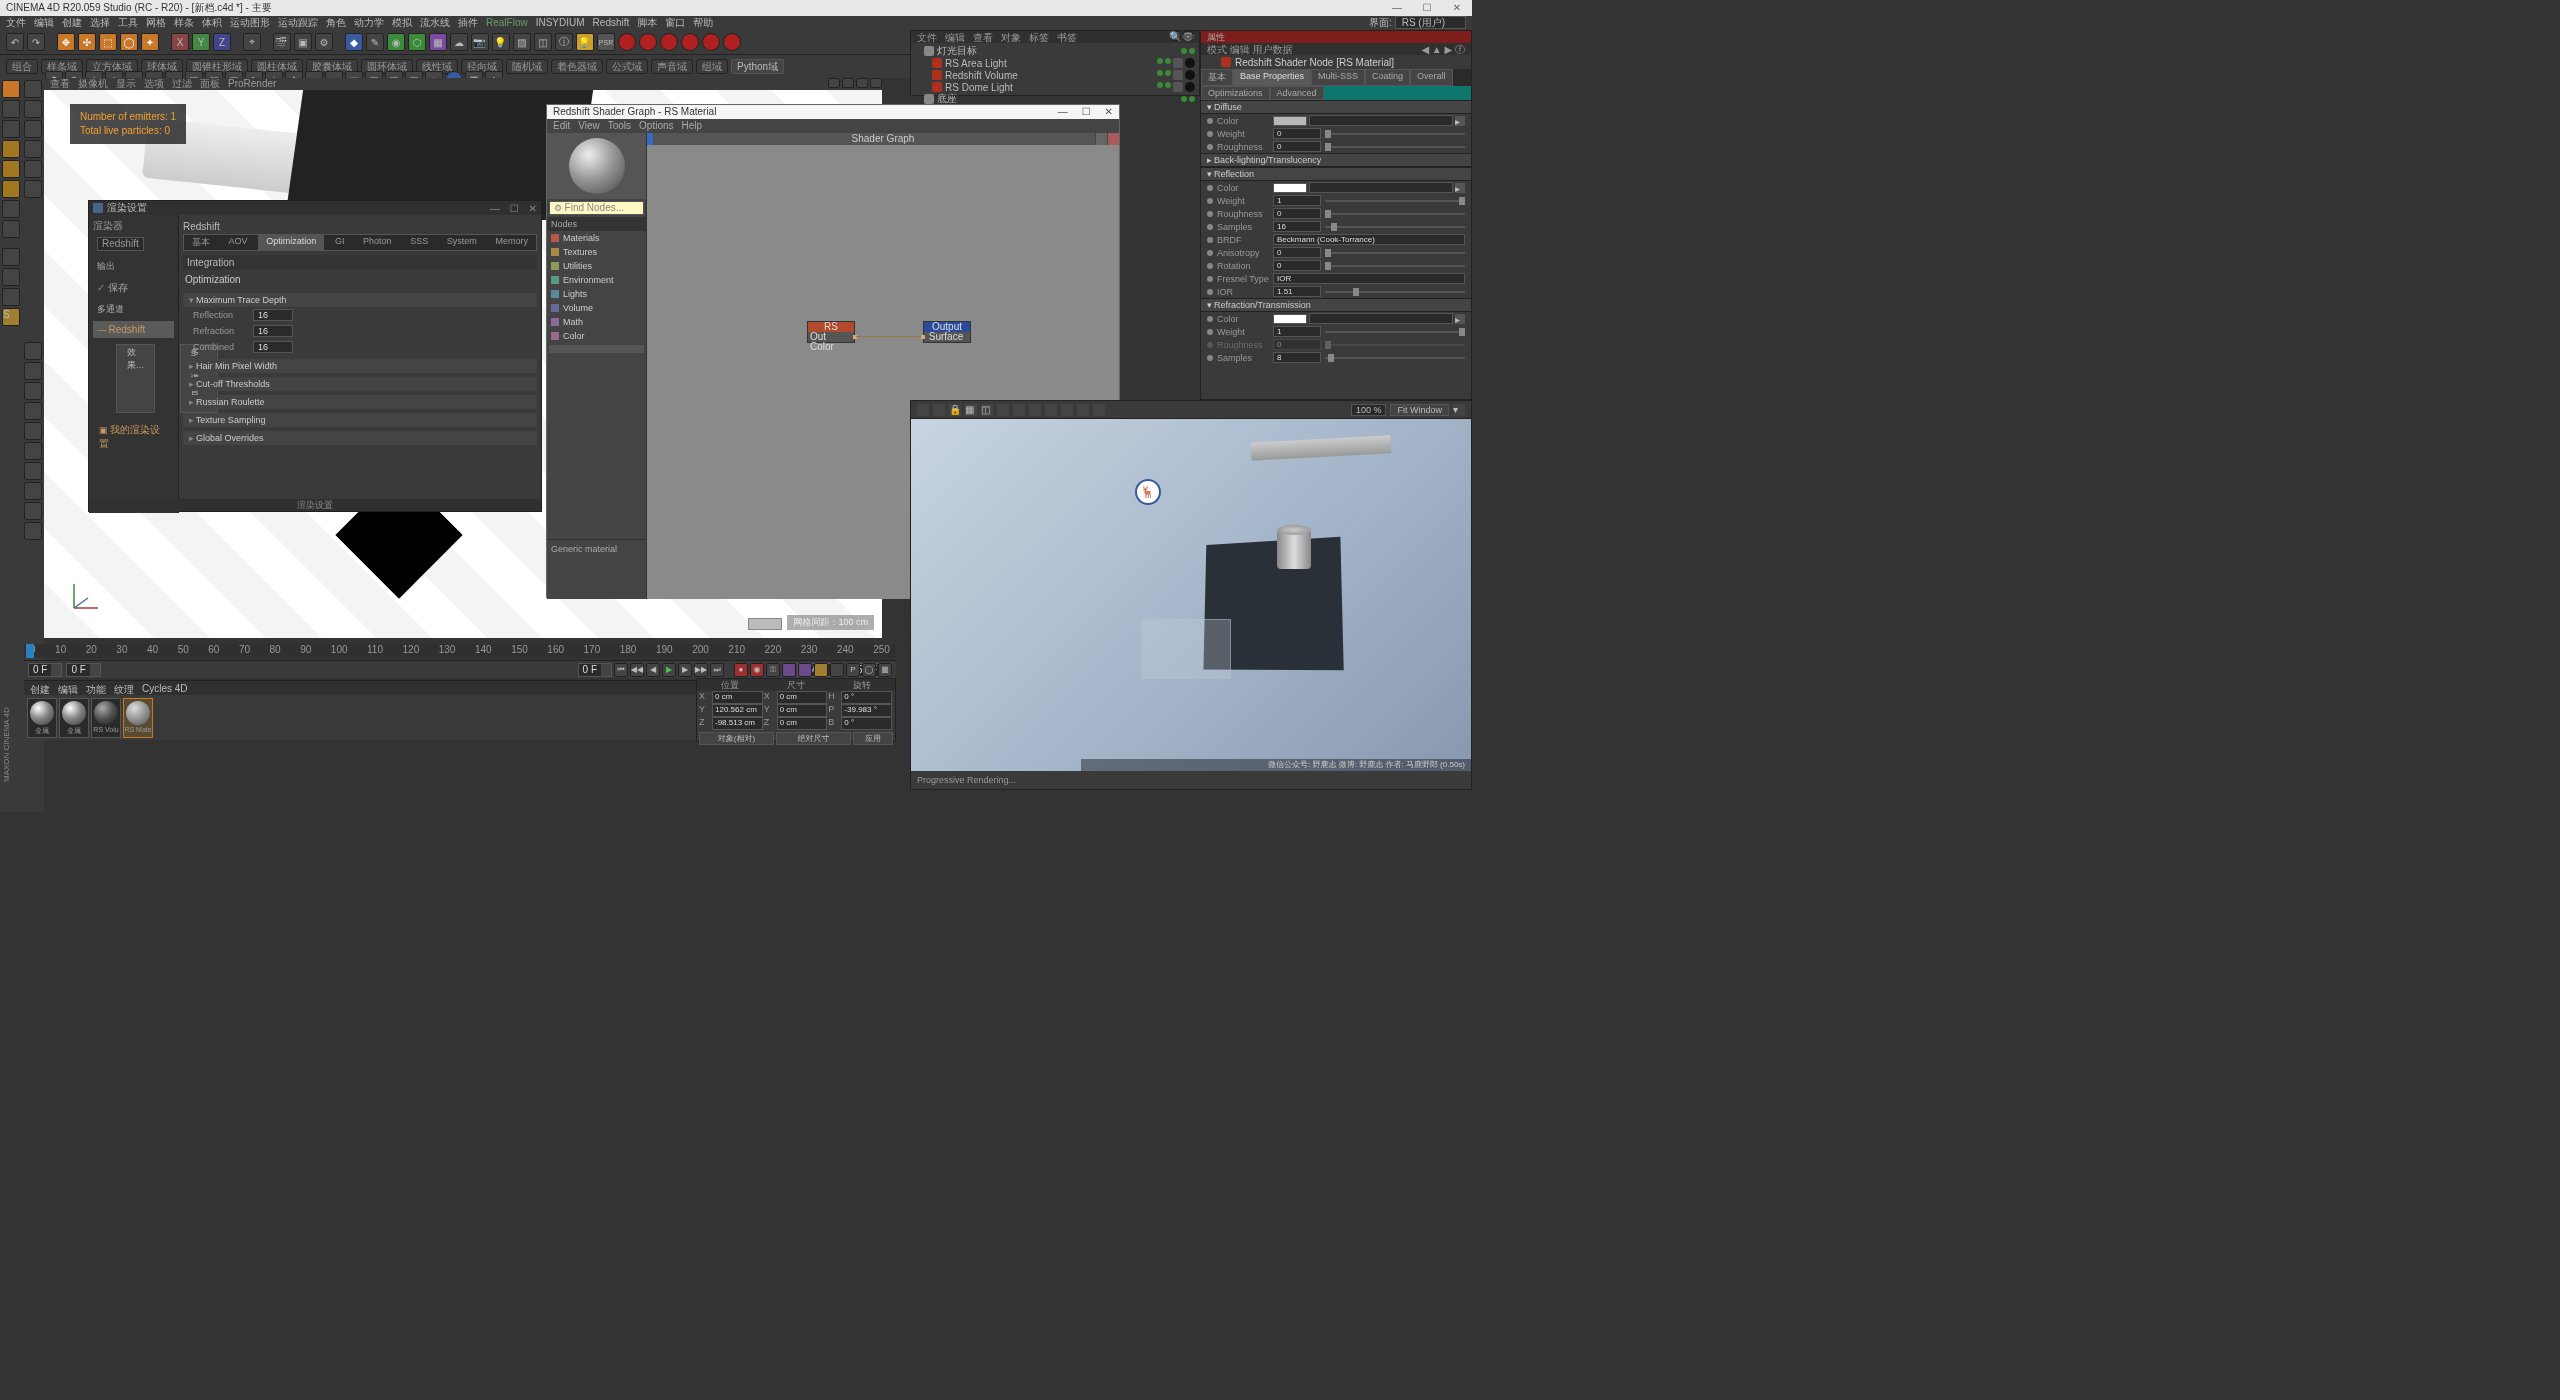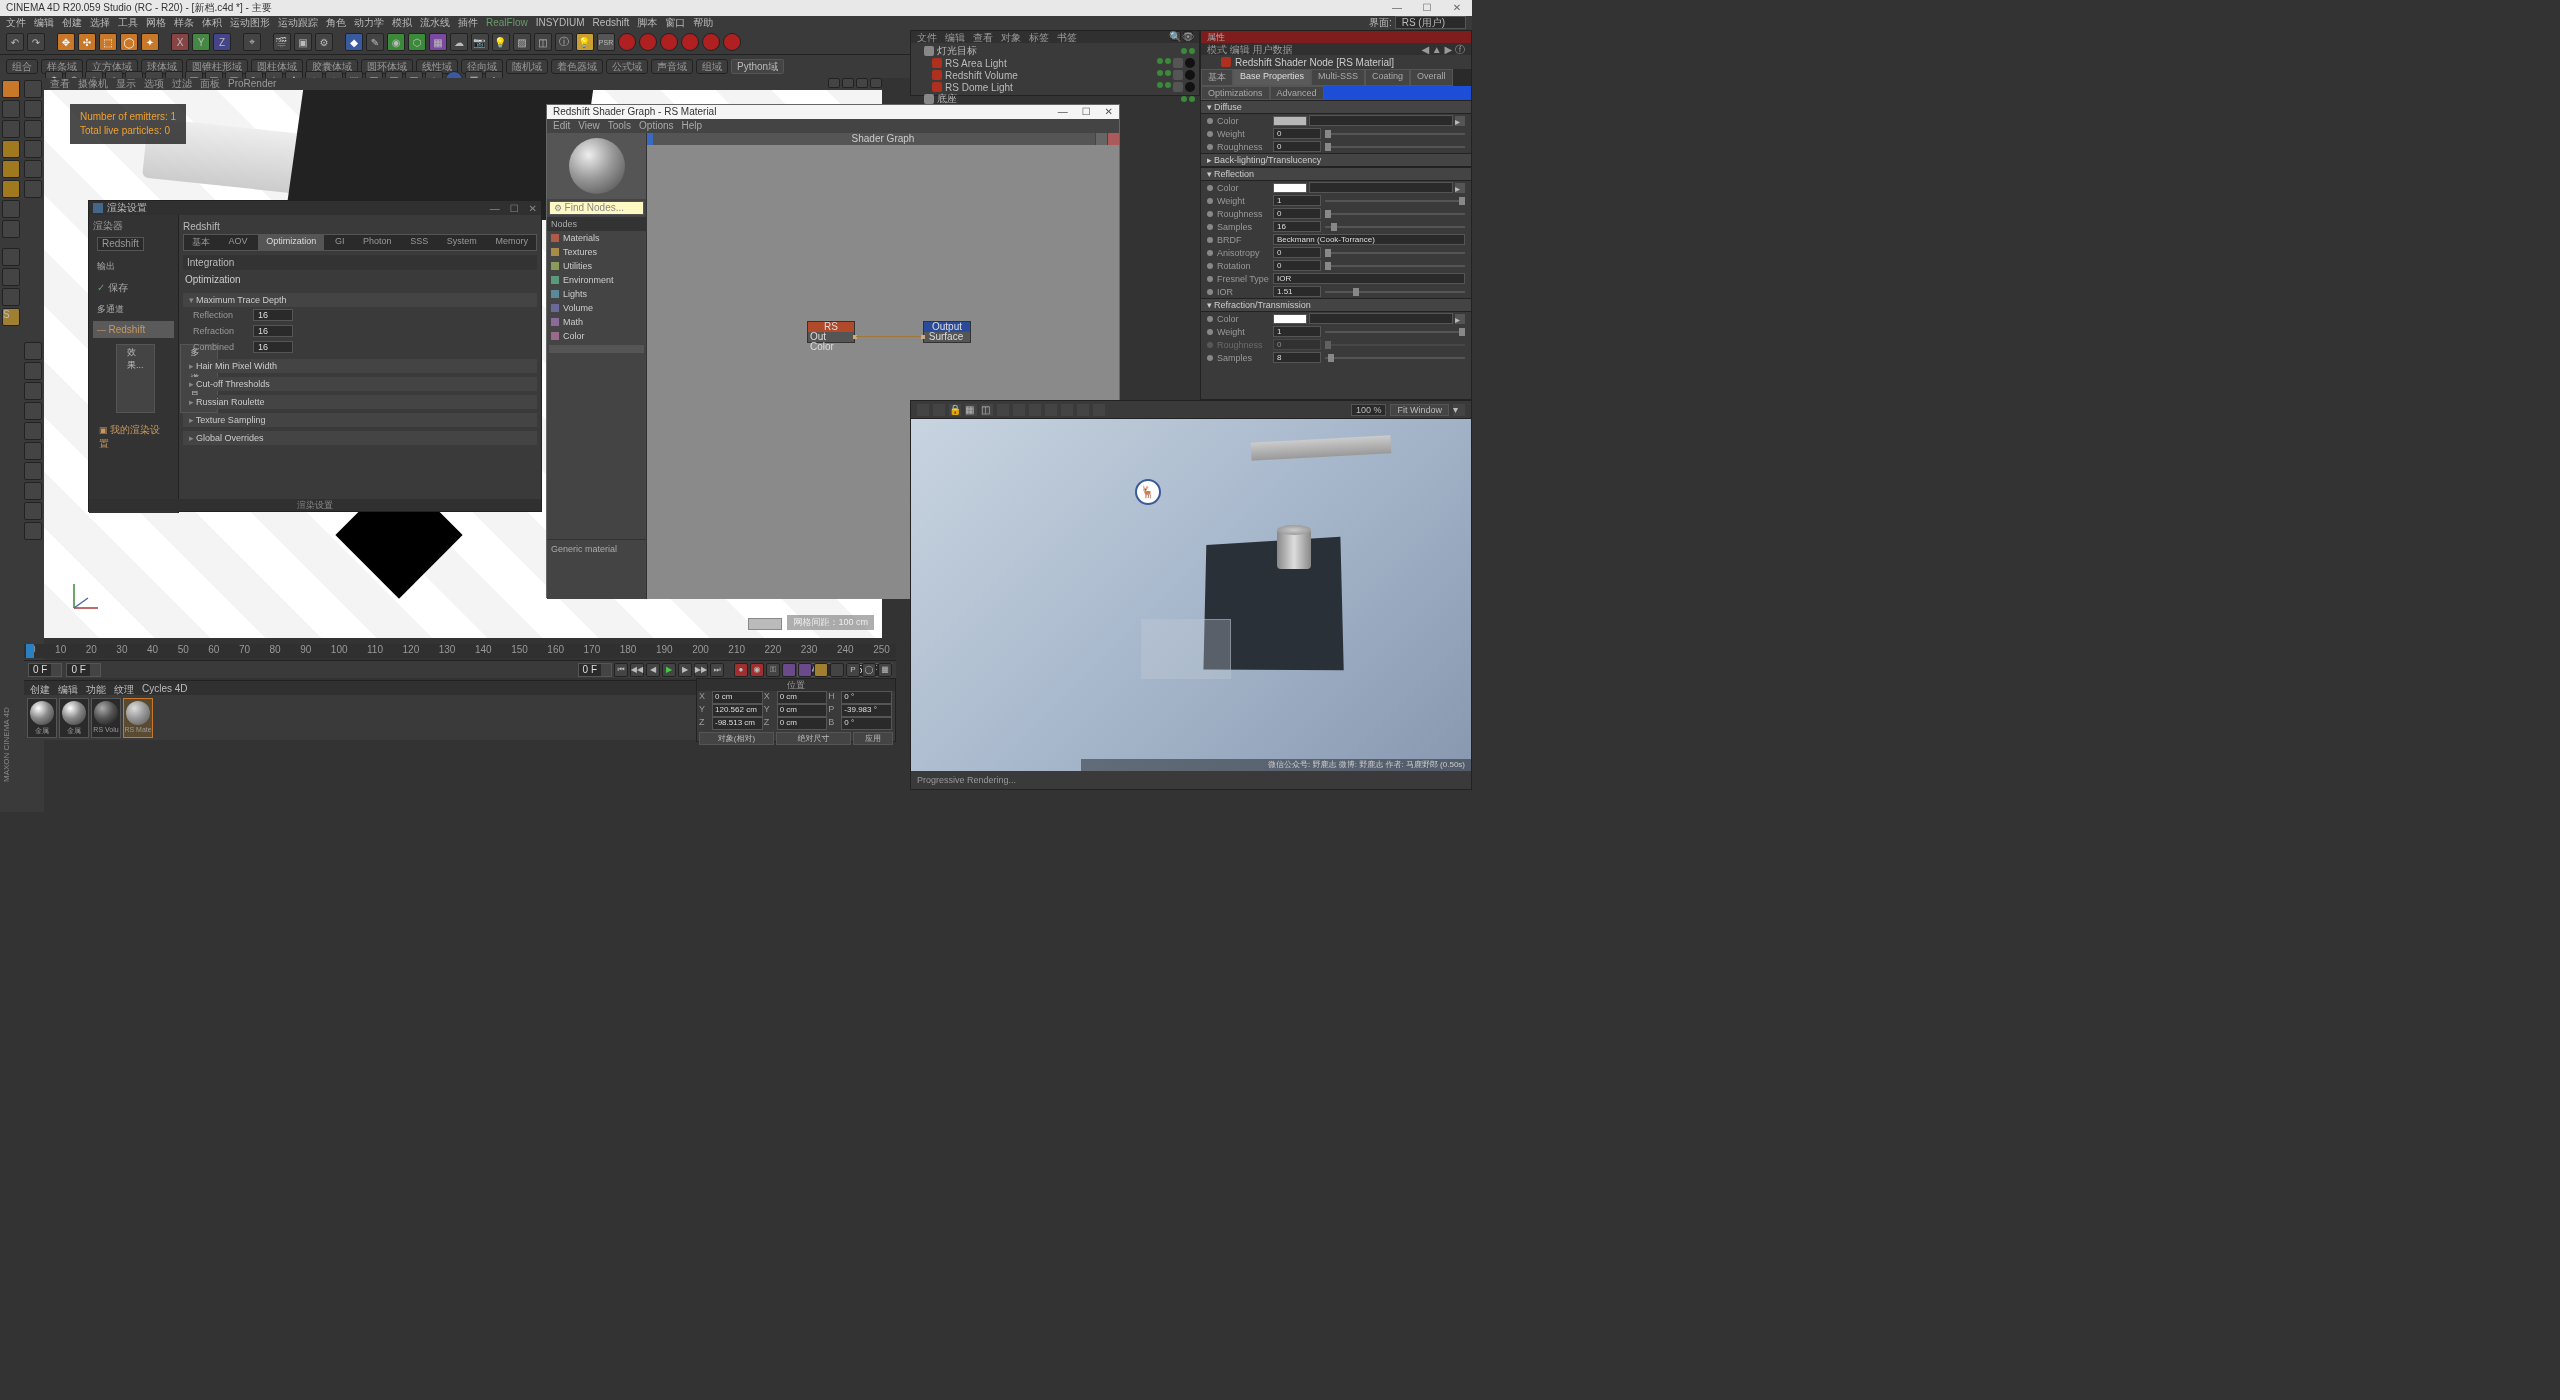--- a/index.html
+++ b/index.html
@@ -77,21 +77,21 @@
 .matBall { width:24px; height:24px; border-radius:50%; background:radial-gradient(circle at 35% 30%, #fff, #888 45%, #333); margin-top:2px;}
 .matBall.dark { background:radial-gradient(circle at 35% 30%, #aaa, #555 45%, #111);}
 .matBall.grey { background:radial-gradient(circle at 35% 30%, #ddd, #999 45%, #555);}
 .matSlot.sel { border:1px solid #c87828; background:#5a4a30;}
 .matSlot .lbl { font-size:7px; color:#999; margin-top:1px;}
 
 .leftBrand { position:absolute; left:2px; bottom:2px; top:680px; width:20px; background:#3a3a3a; color:#888; writing-mode:vertical-rl; transform:rotate(180deg); font-size:8px; text-align:center;}
 
 
 .coordPanel { position:absolute; top:678px; left:696px; width:200px; height:64px; background:#3a3a3a; border:1px solid #222; }
-.coordHdr { display:flex; height:12px; background:#303030;flex-direction:column;}
+.coordHdr { display:flex; height:12px; background:#303030;}
 .coordHdr div { flex:1; text-align:center; color:#999; font-size:9px;}
 .coordRow { display:flex; height:13px; padding:0 2px;}
 .coordRow .lab { width:12px; color:#999; font-size:9px;}
 .coordRow .val { flex:1; background:#2a2a2a; border:1px solid #555; margin:0 1px; color:#ddd; font-size:8px; padding-left:2px;}
 .coordBtm { display:flex; padding:1px 2px; gap:2px; margin-top:1px;}
 .coordBtm .dd { flex:1; background:#444; border:1px solid #555; font-size:8px; text-align:center;}
 .coordBtm .apply { width:40px; background:#444; border:1px solid #555; font-size:8px; text-align:center;}
 
 
 .rsWin { position:absolute; top:200px; left:88px; width:454px; height:312px; background:#3a3a3a; border:1px solid #222; }
@@ -166,21 +166,21 @@
 
 
 .attrPanel { position:absolute; top:30px; right:0; width:272px; height:370px; background:#3a3a3a; border:1px solid #222;}
 .attrMenu { height:12px; background:#7f1d1d; padding:0 6px; color:#aaa; font-size:9px;}
 .attrTitleBar { height:12px; background:#303030; display:flex; gap:6px; padding:0 6px; color:#999; font-size:9px;}
 .attrNodeTitle { height:14px; padding:2px 20px; display:flex; align-items:center; gap:4px; color:#ccc;}
 .attrNodeTitle .ico { width:10px; height:10px; background:#b03020; border-radius:2px;}
 .attrTabs { display:flex; background:#2a2a2a;}
 .attrTab { padding:1px 6px; font-size:9px; border:1px solid #555; background:#444; color:#aaa;}
 .attrTab.sel { background:#5a5a5a; color:#ddd;}
-.attrTabs2 { display:flex; background:#1d4ed8;}
+.attrTabs2 { display:flex; background:#0f766e;}
 .attrSecHdr { background:#444; padding:1px 6px; color:#ccc; font-size:9px; border-top:1px solid #222; border-bottom:1px solid #222;}
 .attrSecHdr::before { content:"▾ ";}
 .attrSecHdr.closed::before { content:"▸ ";}
 .attrRow { display:flex; align-items:center; padding:1px 6px; height:13px;}
 .attrRow .dot { width:6px; height:6px; border-radius:50%; background:#888; margin-right:4px;}
 .attrRow .alab { width:56px; color:#999; font-size:9px;}
 .attrRow .aval { flex:1; background:#2a2a2a; border:1px solid #555; height:11px; color:#ddd; font-size:8px; padding-left:3px; position:relative;}
 .attrRow .aval.numv { max-width:48px;}
 .attrRow .swatch { width:34px; height:10px; border:1px solid #555;}
 .attrRow .picker { width:10px; height:10px; background:#555; margin-left:2px;}

